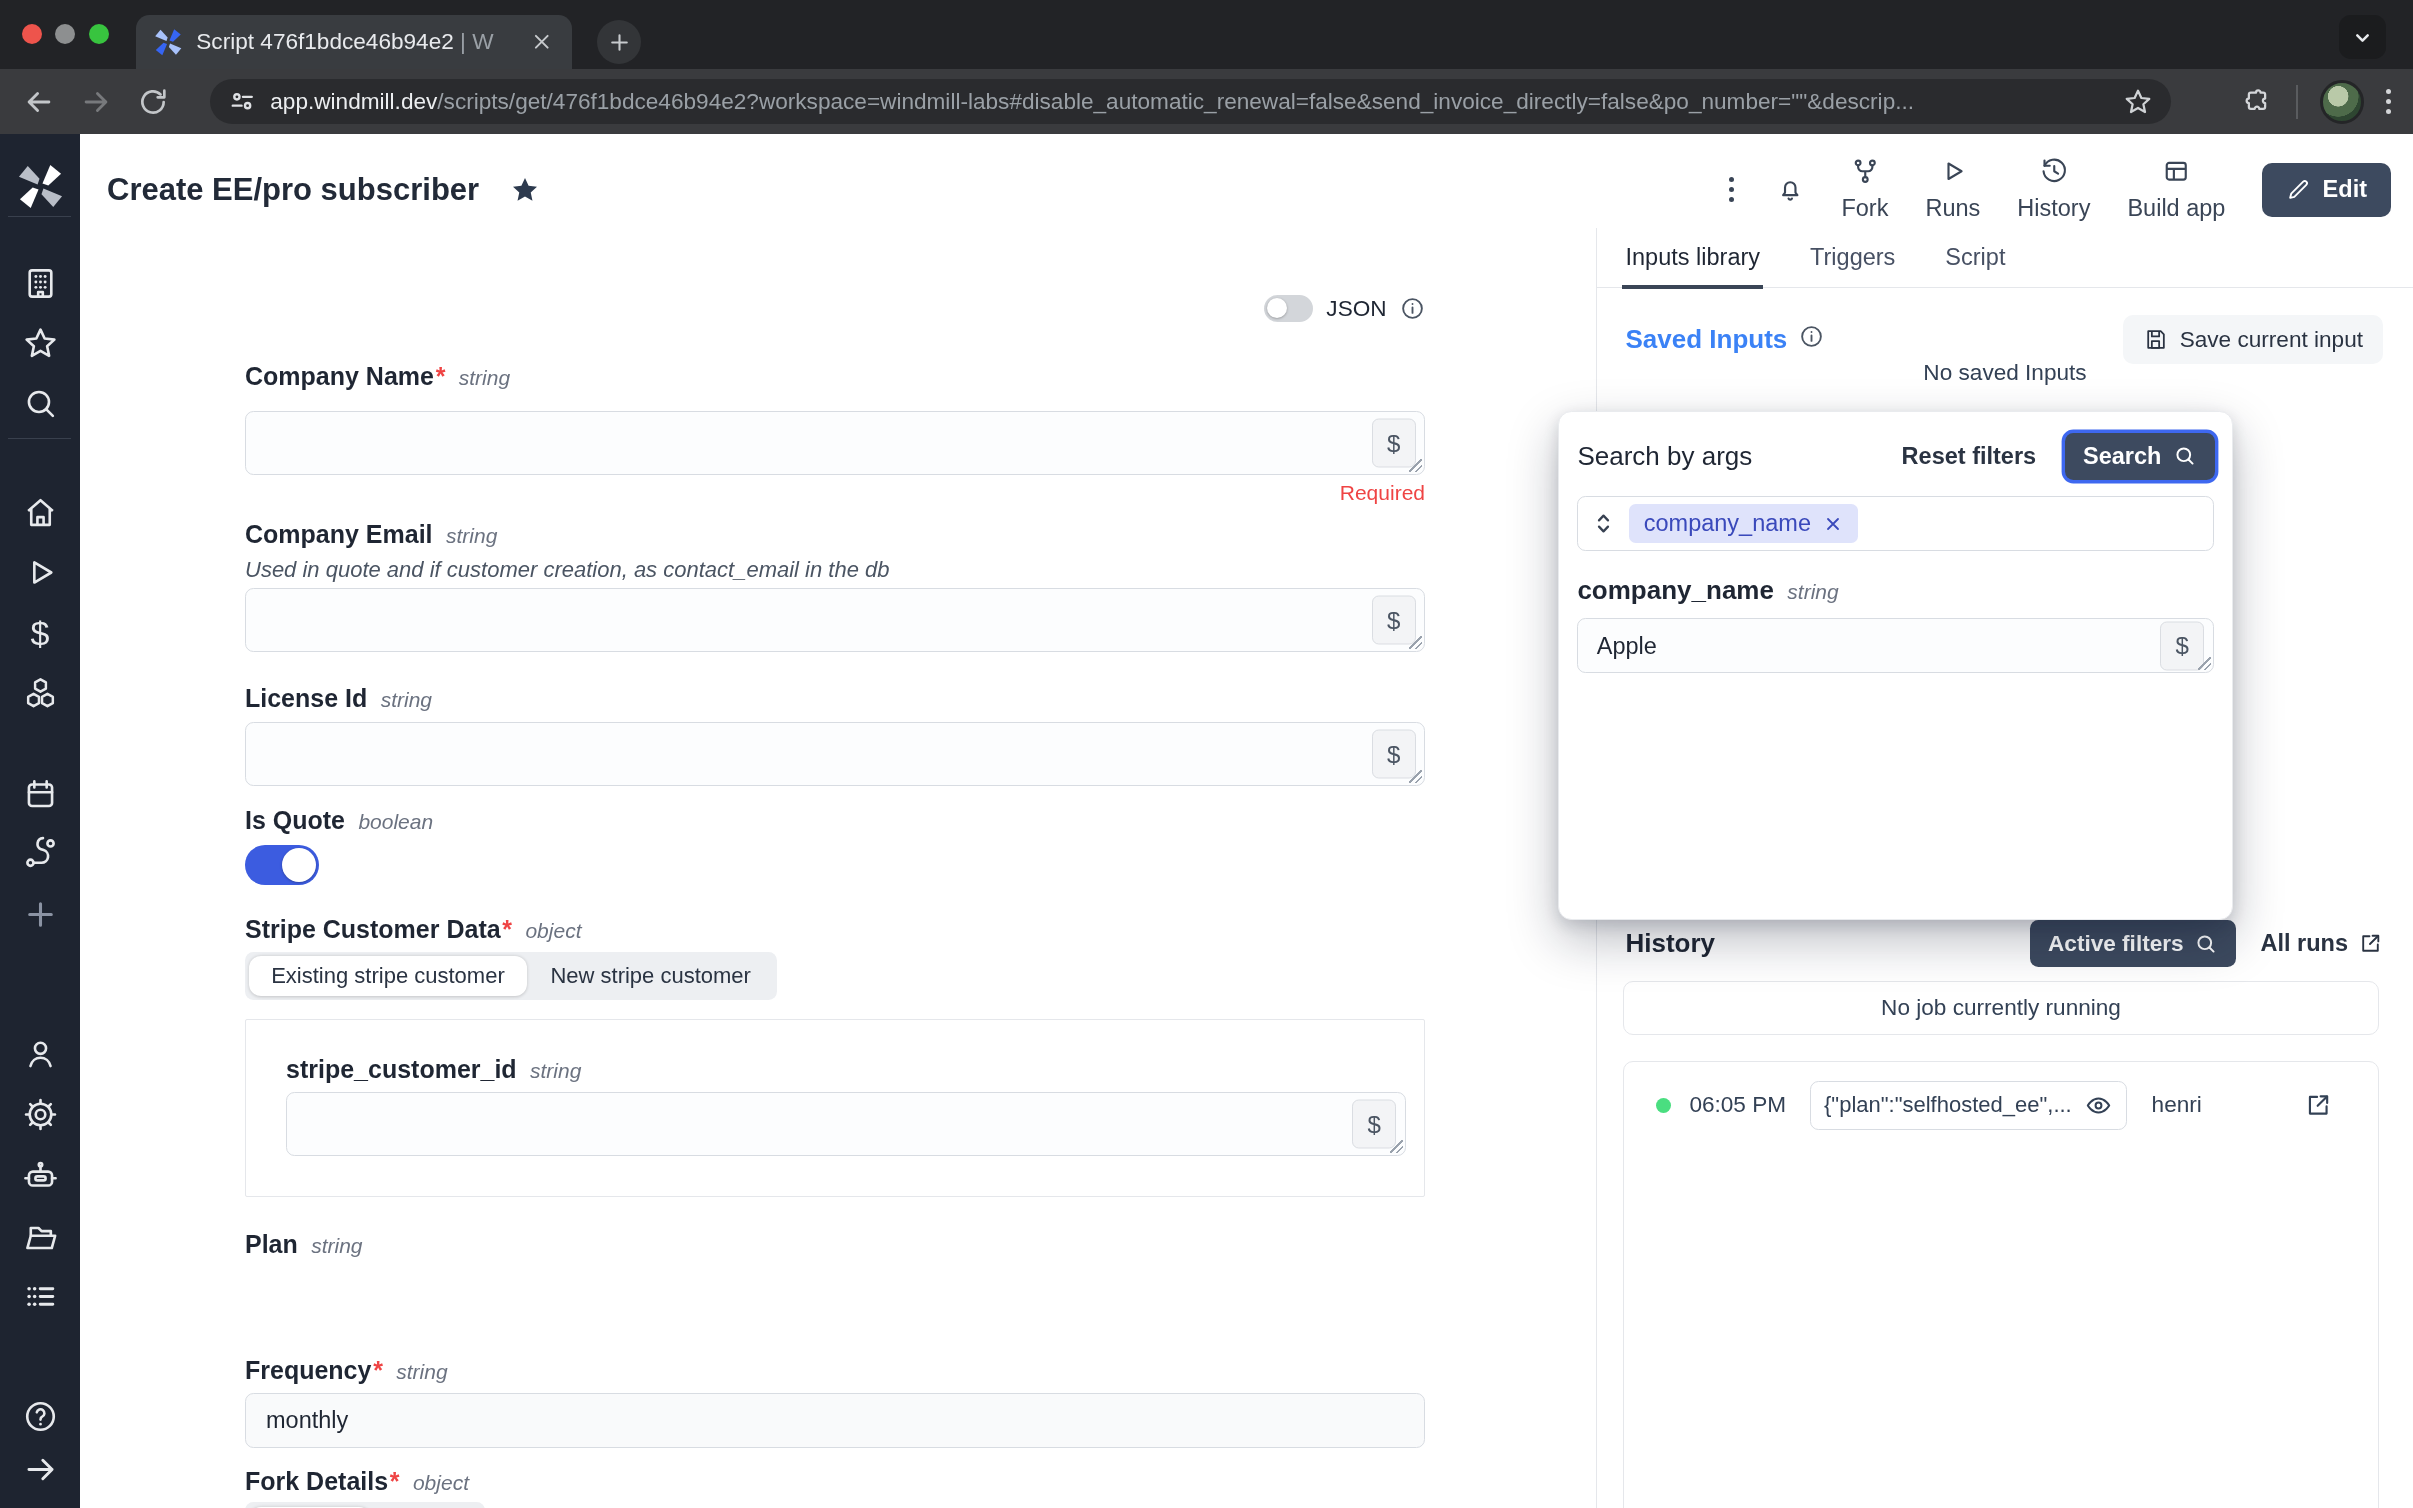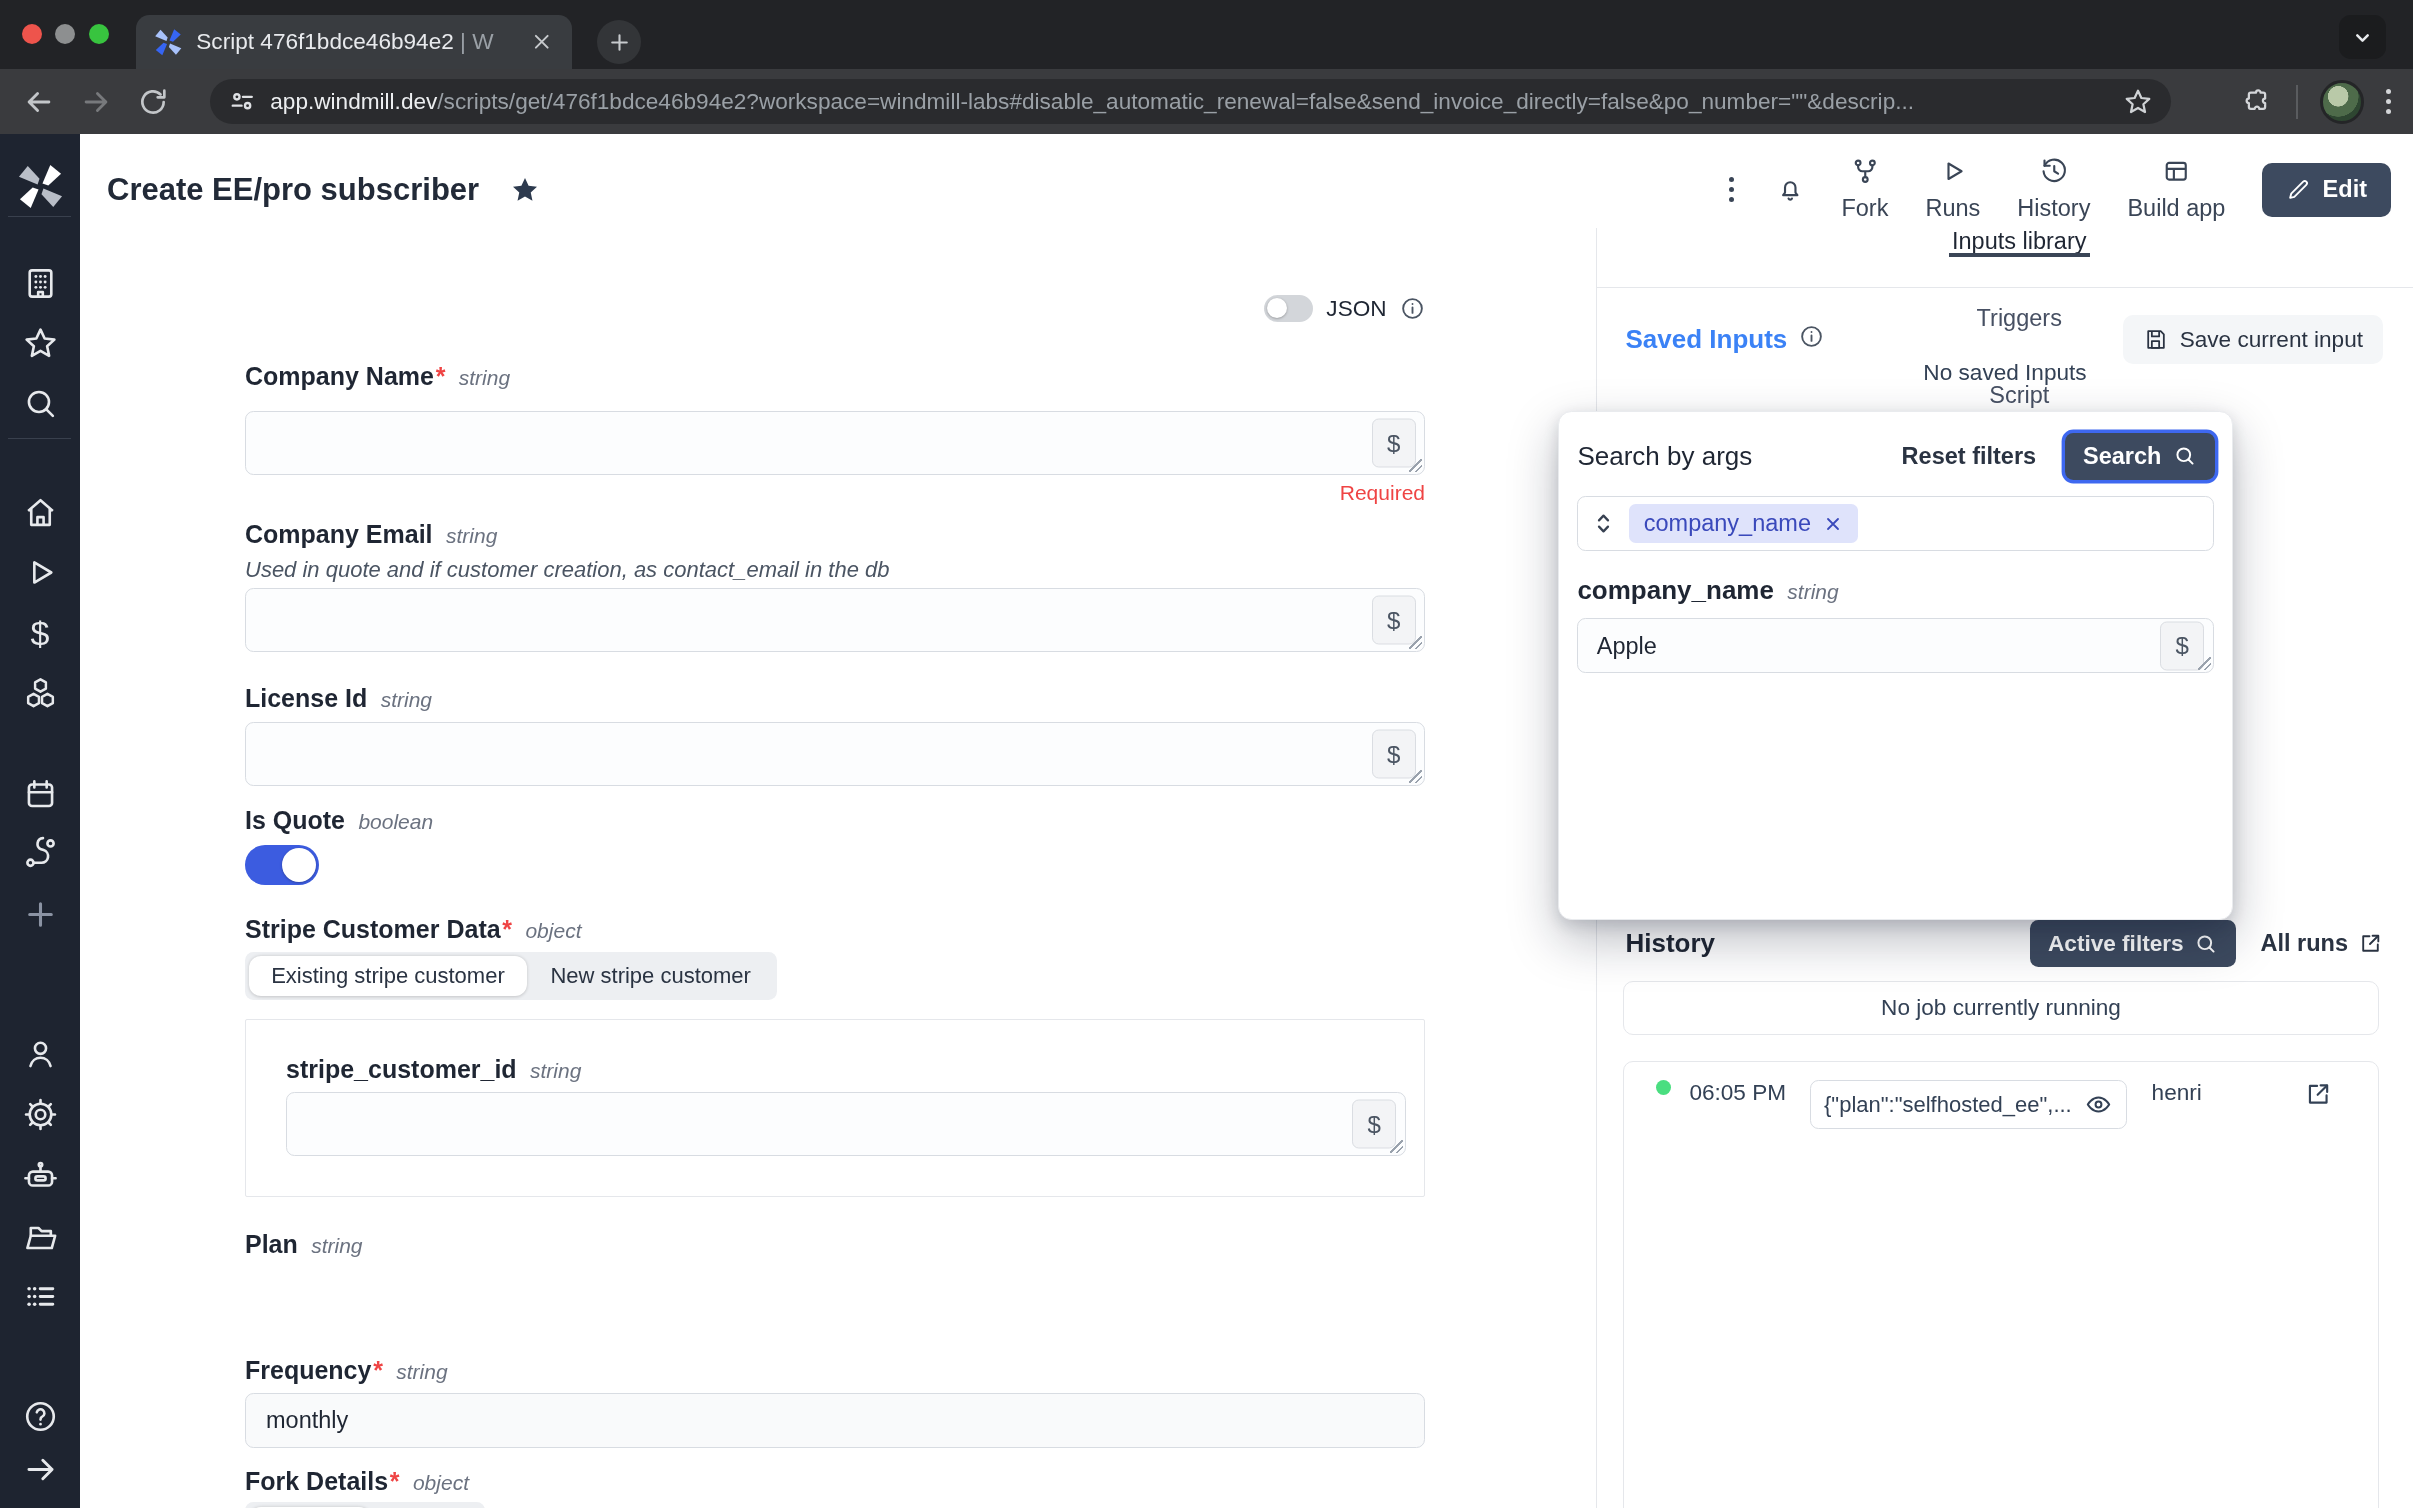--- a/index.html
+++ b/index.html
@@ -94,42 +94,42 @@
   .obj-card { position:absolute; left:0; right:0; border:1.7px solid #e5e7eb; border-radius:2px; background:#fff; }
   .sel { position:absolute; left:0; right:0; background:#f9fafb; border:1.7px solid #d8dce2; border-radius:8.4px;
          display:flex; align-items:center; padding:0 20px; font-size:23.5px; color:#1f2633; }
   .json-row { display:flex; align-items:center; gap:13.4px; justify-content:flex-end; color:#1f2633; font-size:22.6px; font-weight:500; }
   .info-ic { width:25px; height:25px; color:#4b5563; }
 
   
   .rpanel { position:absolute; left:1596px; top:228px; width:817px; height:1280px; background:#fff;
             border-left:1.7px solid #e5e7eb; overflow:hidden; }
   .rp-tabs { position:absolute; left:0; top:0; right:0; height:60px; border-bottom:1.7px solid #e5e7eb;
-             display:flex; align-items:center; gap:50px; padding-left:28.5px;flex-direction:column; }
+             display:flex; align-items:center; gap:50px; padding-left:28.5px; }
   .rp-tab { font-size:23.5px; color:#42506133; color:#475063; height:60px; display:flex; align-items:center; position:relative; }
   .rp-tab.active { color:#1f2633; font-weight:500; }
   .rp-tab.active::after { content:""; position:absolute; left:-3.4px; right:-3.4px; bottom:-1.7px; height:4.2px; background:#3a4556; }
   .saved-row { position:absolute; left:28.5px; right:30px; top:87px; display:flex; align-items:center; justify-content:space-between; }
   .saved-title { display:flex; gap:11.7px; font-size:26px; font-weight:700; color:#3b82f6; }
   .save-btn { background:#f4f6f8; border-radius:10px; height:49px; padding:0 20px; display:flex; align-items:center; gap:11.7px;
               font-size:22.6px; font-weight:500; color:#2a3342; }
   .save-btn svg { width:25px; height:25px; }
   .no-saved { position:absolute; left:0; right:0; top:132px; text-align:center; font-size:22.6px; color:#334155; }
   .hist-head { position:absolute; left:28.5px; right:30px; top:692px; display:flex; align-items:center; }
   .hist-title { font-size:26px; font-weight:700; color:#1f2633; }
   .hist-right { margin-left:auto; display:flex; align-items:center; gap:25px; }
   .btn-dark-sm { background:#3d4a5f; color:#fff; border-radius:8.4px; height:47px; padding:0 18.4px;
                  display:flex; align-items:center; gap:10px; font-size:22.6px; font-weight:600; }
   .btn-dark-sm svg { width:23.5px; height:23.5px; }
   .allruns { display:flex; align-items:center; gap:10px; font-size:23.5px; font-weight:600; color:#2a3342; }
   .allruns svg { width:25px; height:25px; }
   .nojob { position:absolute; left:26px; right:34px; top:753px; height:54px; border:1.7px solid #e5e7eb; border-radius:10px;
            display:flex; align-items:center; justify-content:center; font-size:22.6px; color:#334155; }
   .runcard { position:absolute; left:26px; right:34px; top:833px; height:503px; border:1.7px solid #e5e7eb; border-radius:10px; }
-  .runrow { position:absolute; left:0; right:16px; top:18.4px; height:50px; display:flex; align-items:flex-start; }
+  .runrow { position:absolute; left:0; right:16px; top:18.4px; height:50px; display:flex; align-items:center; }
   .rdot { width:15px; height:15px; border-radius:50%; background:#4ade80; margin-left:32px; flex:none; }
   .rtime { margin-left:18.4px; font-size:22.6px; color:#334155; white-space:nowrap; }
   .argpill { margin-left:23.5px; width:317px; height:49px; border:1.7px solid #d8dce2; border-radius:8.4px;
              display:flex; align-items:center; padding:0 13.4px; gap:10px; }
   .argtxt { font-size:22px; color:#334155; white-space:nowrap; overflow:hidden; flex:1; }
   .eye-ic { width:27px; height:27px; color:#334155; flex:none; }
   .ruser { margin-left:25px; font-size:22.6px; color:#334155; }
   .rext { margin-left:auto; margin-right:30px; width:28.5px; height:28.5px; color:#334155; }
 
   

